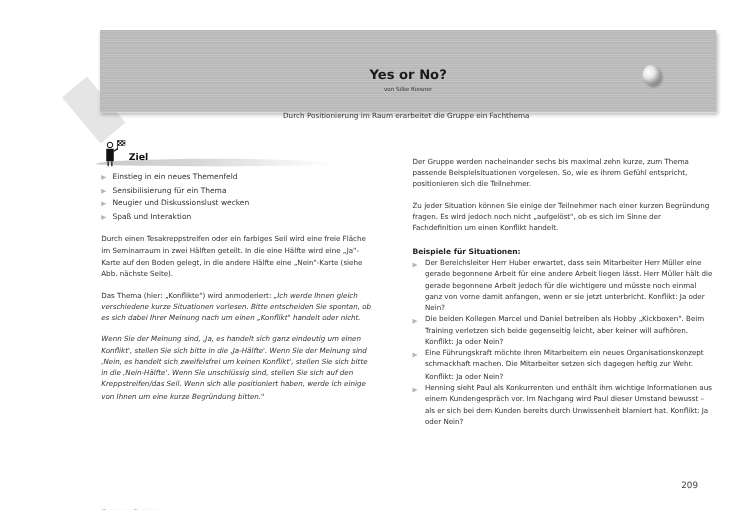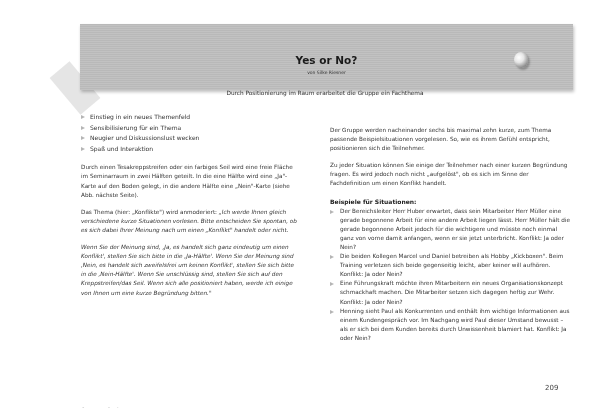--- a/index.html
+++ b/index.html
@@ -83,20 +83,39 @@
   <div class="banner">
     <div class="banner-title">Yes or No?</div>
     <div class="banner-author">von Silke Riesner</div>
     <div class="pin"></div>
   </div>
 
   <div class="subtitle">Durch Positionierung im Raum erarbeitet die Gruppe ein Fachthema</div>
 
   <div class="col-left">
 
+    <div class="sec-head">
+      <div class="swoosh"></div>
+      <svg class="icon" viewBox="0 0 18 22">
+        <circle cx="5" cy="4" r="2.2" fill="#fff" stroke="#111" stroke-width="0.8"></circle>
+        <path d="M2 7 L8 7 L8 17 L2 17 Z" fill="#111"></path>
+        <line x1="3.5" y1="17" x2="3.5" y2="21" stroke="#111" stroke-width="1"></line>
+        <line x1="6.5" y1="17" x2="6.5" y2="21" stroke="#111" stroke-width="1"></line>
+        <line x1="8" y1="9" x2="11" y2="7" stroke="#111" stroke-width="1"></line>
+        <line x1="11" y1="8" x2="11" y2="0.5" stroke="#111" stroke-width="0.6"></line>
+        <rect x="11" y="0.5" width="6" height="4" fill="#fff" stroke="#111" stroke-width="0.4"></rect>
+        <rect x="11" y="0.5" width="1.5" height="1.3" fill="#111"></rect>
+          <rect x="14" y="0.5" width="1.5" height="1.3" fill="#111"></rect>
+        <rect x="12.5" y="1.8" width="1.5" height="1.3" fill="#111"></rect>
+          <rect x="15.5" y="1.8" width="1.5" height="1.3" fill="#111"></rect>
+        <rect x="11" y="3.1" width="1.5" height="1.3" fill="#111"></rect>
+          <rect x="14" y="3.1" width="1.5" height="1.3" fill="#111"></rect>
+      </svg>
+      <div class="label">Ziel</div>
+    </div>
 
     <ul class="goals">
       <li>Einstieg in ein neues Themenfeld</li>
       <li>Sensibilisierung für ein Thema</li>
       <li>Neugier und Diskussionslust wecken</li>
       <li>Spaß und Interaktion</li>
     </ul>
 
     <div style="height:9px"></div>
 

